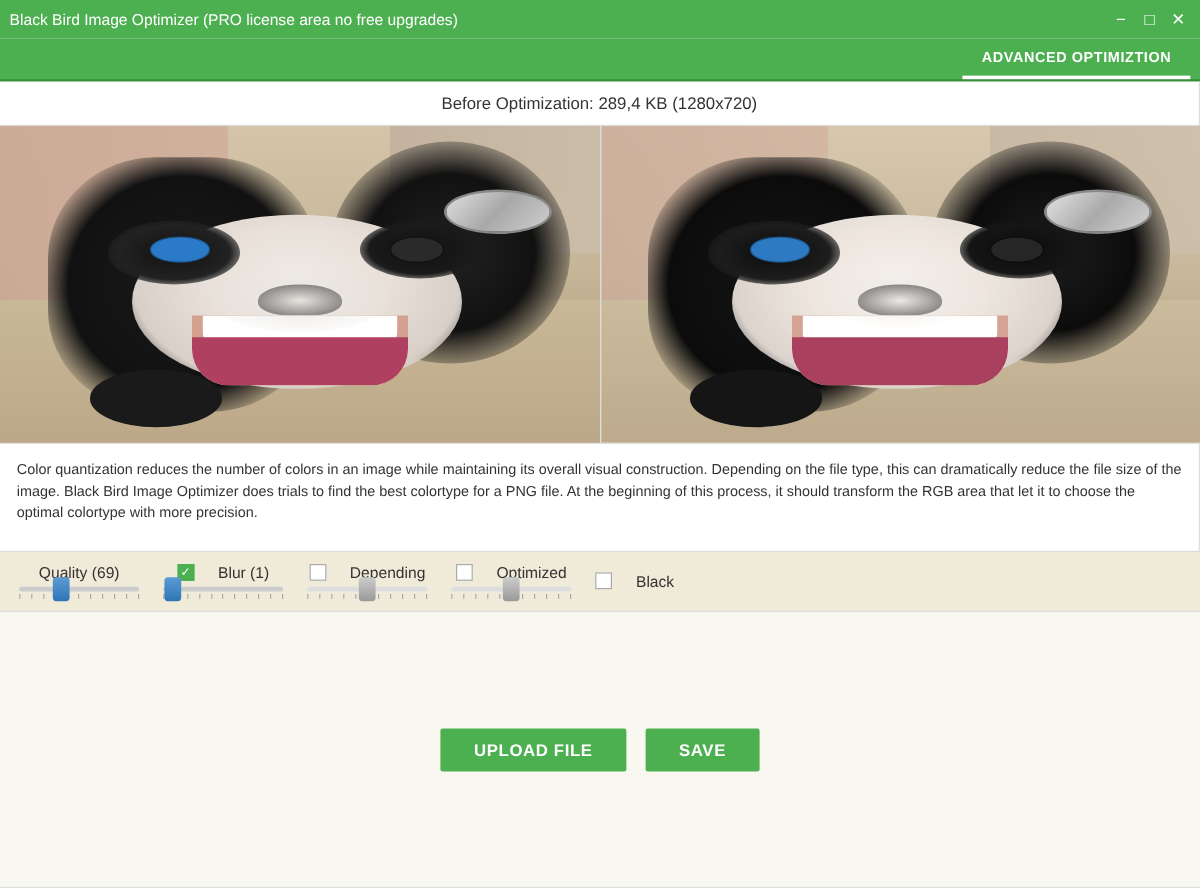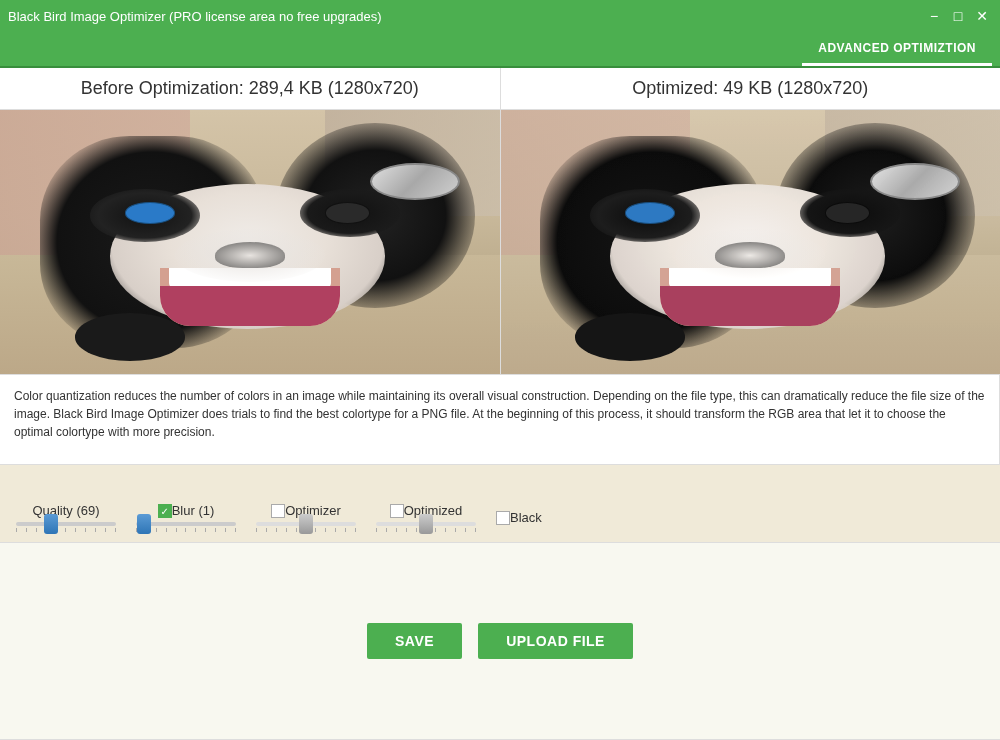--- a/index.html
+++ b/index.html
@@ -75,21 +75,21 @@
 
     
     #info-row {
       display: flex;
       border-bottom: 1px solid #ddd;
     }
     .info-cell {
       flex: 1;
       text-align: center;
       padding: 10px;
-      font-size: 18px;
+      font-size: 14px;
       color: #333;
     }
     .info-cell:first-child {
       border-right: 1px solid #ddd;
     }
 
     
     #images-row {
       display: flex;
       border-bottom: 1px solid #ddd;
@@ -151,21 +151,20 @@
       align-items: center;
       gap: 20px;
       border-bottom: 1px solid #ddd;
       flex-wrap: nowrap;
     }
     .control-group {
       display: flex;
       flex-direction: column;
       align-items: center;
       gap: 4px;
-      margin-top: 28px;
     }
     .control-label {
       font-size: 13px;
       font-weight: 500;
       color: #333;
       white-space: nowrap;
     }
     .slider-container {
       position: relative;
       width: 100px;
@@ -192,22 +191,22 @@
       justify-content: space-between;
       margin-top: 2px;
     }
     .slider-mark {
       width: 1px;
       height: 4px;
       background: #aaa;
     }
     .checkbox-label-row {
       display: flex;
-      align-items: flex-end;
-      gap: 0;
+      align-items: flex-start;
+      gap: 20px;
     }
     .cb {
       width: 14px;
       height: 14px;
       border: 1px solid #aaa;
       background: white;
       display: flex;
       align-items: center;
       justify-content: center;
       cursor: pointer;
@@ -277,21 +276,20 @@
 <div id="tabbar">
   <div class="tab active">
     <span>ADVANCED OPTIMIZTION</span>
   </div>
 </div>
 
 <div id="main">
 
   <div id="info-row">
     <div class="info-cell">Before Optimization: 289,4 KB (1280x720)</div>
-    <div class="info-cell">Optimized: 49 KB (1280x720)</div>
   </div>
 
   <div id="images-row">
     <div class="image-panel">
       <div class="dog-scene">
         <div class="dog-bg"></div>
         <div class="dog-floor"></div>
 
         <div style="position:absolute;top:0;left:0;width:38%;height:55%;background:linear-gradient(135deg,#c8a090 0%,#d4b0a0 100%);opacity:0.7;"></div>
         <div style="position:absolute;top:0;right:0;width:35%;height:40%;background:linear-gradient(135deg,#b8a898 0%,#ccc0b0 100%);opacity:0.6;"></div>
@@ -401,21 +399,21 @@
             <div class="slider-mark"></div>
           <div class="slider-mark"></div>
             <div class="slider-mark"></div>
         </div>
       </div>
     </div>
 
     <div class="control-group">
       <div class="checkbox-label-row">
         <div class="cb"></div>
-        <span class="control-label">Optimizer</span>
+        <span class="control-label">Depending</span>
       </div>
       <div class="slider-container slider-disabled">
         <div class="slider-track" style="background:#ddd;">
           <div class="slider-thumb" style="left:50%;background:linear-gradient(180deg,#ccc 0%,#999 100%);"></div>
         </div>
         <div class="slider-marks">
           <div class="slider-mark"></div>
             <div class="slider-mark"></div>
             <div class="slider-mark"></div>
           <div class="slider-mark"></div>
@@ -459,17 +457,17 @@
       <div class="checkbox-label-row">
         <div class="cb"></div>
         <span class="control-label">Black</span>
       </div>
     </div>
 
 
   </div>
 
   <div id="action-row">
+    <button class="action-btn">UPLOAD FILE</button>
     <button class="action-btn">SAVE</button>
-    <button class="action-btn">UPLOAD FILE</button>
   </div>
 
 </div>
 
 </body></html>

